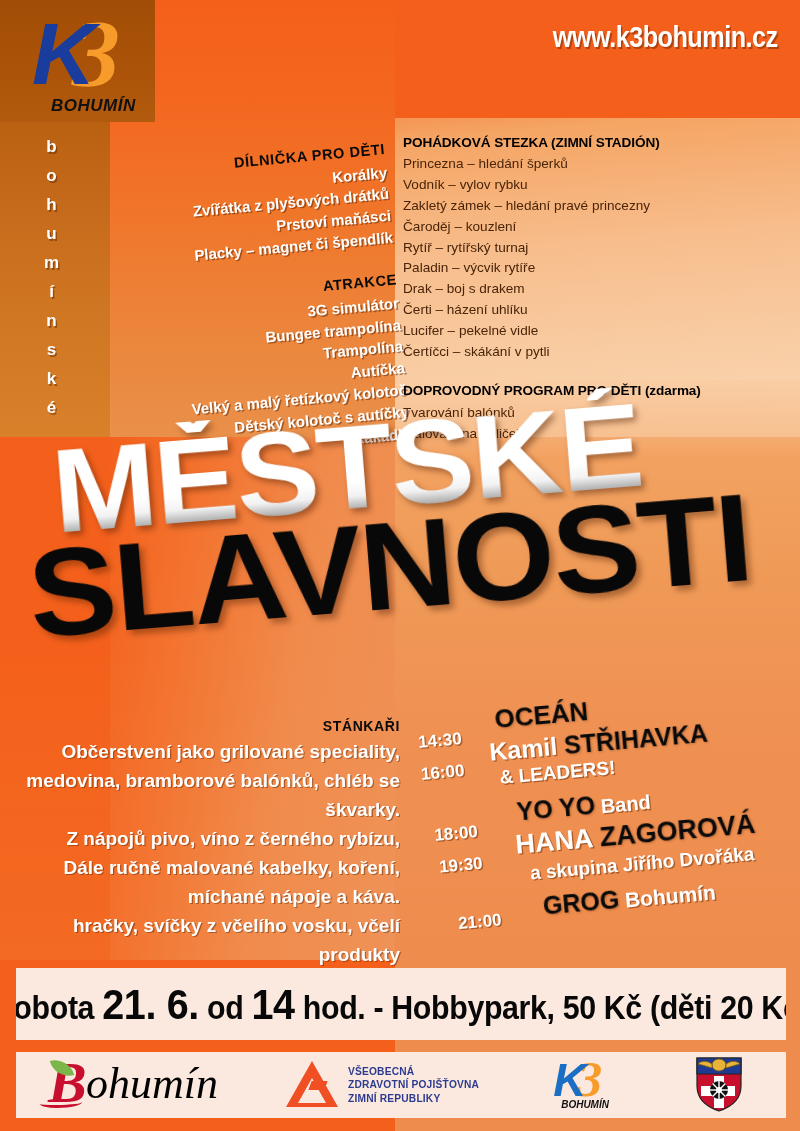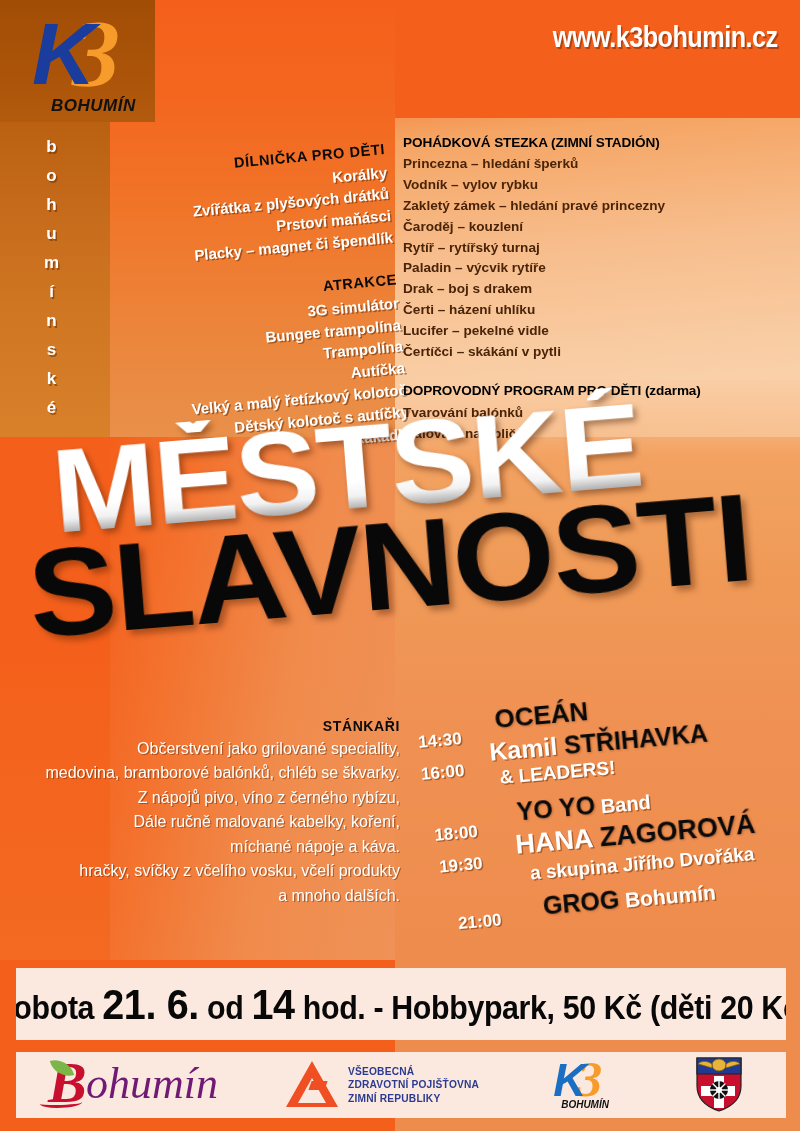--- a/index.html
+++ b/index.html
@@ -134,21 +134,21 @@
   #right-program {
     position: absolute; left: 403px; top: 133px; width: 390px;
     text-align: left;
   }
   #right-program .sec-head {
     font-size: 13.6px; font-weight: bold; color: #000;
     letter-spacing: -0.1px; line-height: 1.5; margin-bottom: 1px;
   }
   #right-program .sec-head.spaced { margin-top: 19px; }
   #right-program .item {
-    font-size: 13.6px; font-weight: bold; color: #4a2408;
+    font-size: 13.6px; font-weight: normal; color: #4a2408;
     line-height: 1.53;
   }
 
   
   #title-block {
     position: absolute; left: 0; top: 425px; width: 800px; height: 245px;
   }
   .title-line {
     position: absolute;
     font-family: "Liberation Sans", sans-serif;
@@ -180,21 +180,21 @@
   
   #stankari {
     position: absolute; left: 22px; top: 718px; width: 378px;
     text-align: right;
   }
   #stankari .sec-head {
     font-size: 14px; font-weight: bold; color: #0a0a0a;
     letter-spacing: 0.6px; margin-bottom: 3px;
   }
   #stankari .line {
-    font-size: 16px; font-weight: normal; color: #ffffff;
+    font-size: 19px; font-weight: bold; color: #ffffff;
     line-height: 1.53;
     text-shadow: 1.3px 1.3px 0.5px rgba(90,35,0,0.45);
   }
 
   
   #lineup {
     position: absolute; left: 415px; top: 705px; width: 385px; height: 235px;
     transform: rotate(-5deg);
     transform-origin: left top;
   }
@@ -244,21 +244,21 @@
   .boh-B {
     position: absolute; left: 10px; top: -2px;
     font-family: "Liberation Serif", serif;
     font-size: 58px; font-style: italic; font-weight: bold;
     color: #c8102e; line-height: 1;
   }
   .boh-rest {
     position: absolute; left: 48px; top: 6px;
     font-family: "Liberation Serif", serif;
     font-size: 44px; font-style: italic;
-    color: #701a75; line-height: 1;
+    color: #000000; line-height: 1;
   }
   .boh-leaf {
     position: absolute; left: 14px; top: 2px;
     width: 20px; height: 20px;
     background: #7ab648;
     border-radius: 0 100% 0 100%;
     transform: rotate(-15deg);
   }
   .boh-swish {
     position: absolute; left: 2px; top: 42px; width: 42px; height: 10px;

